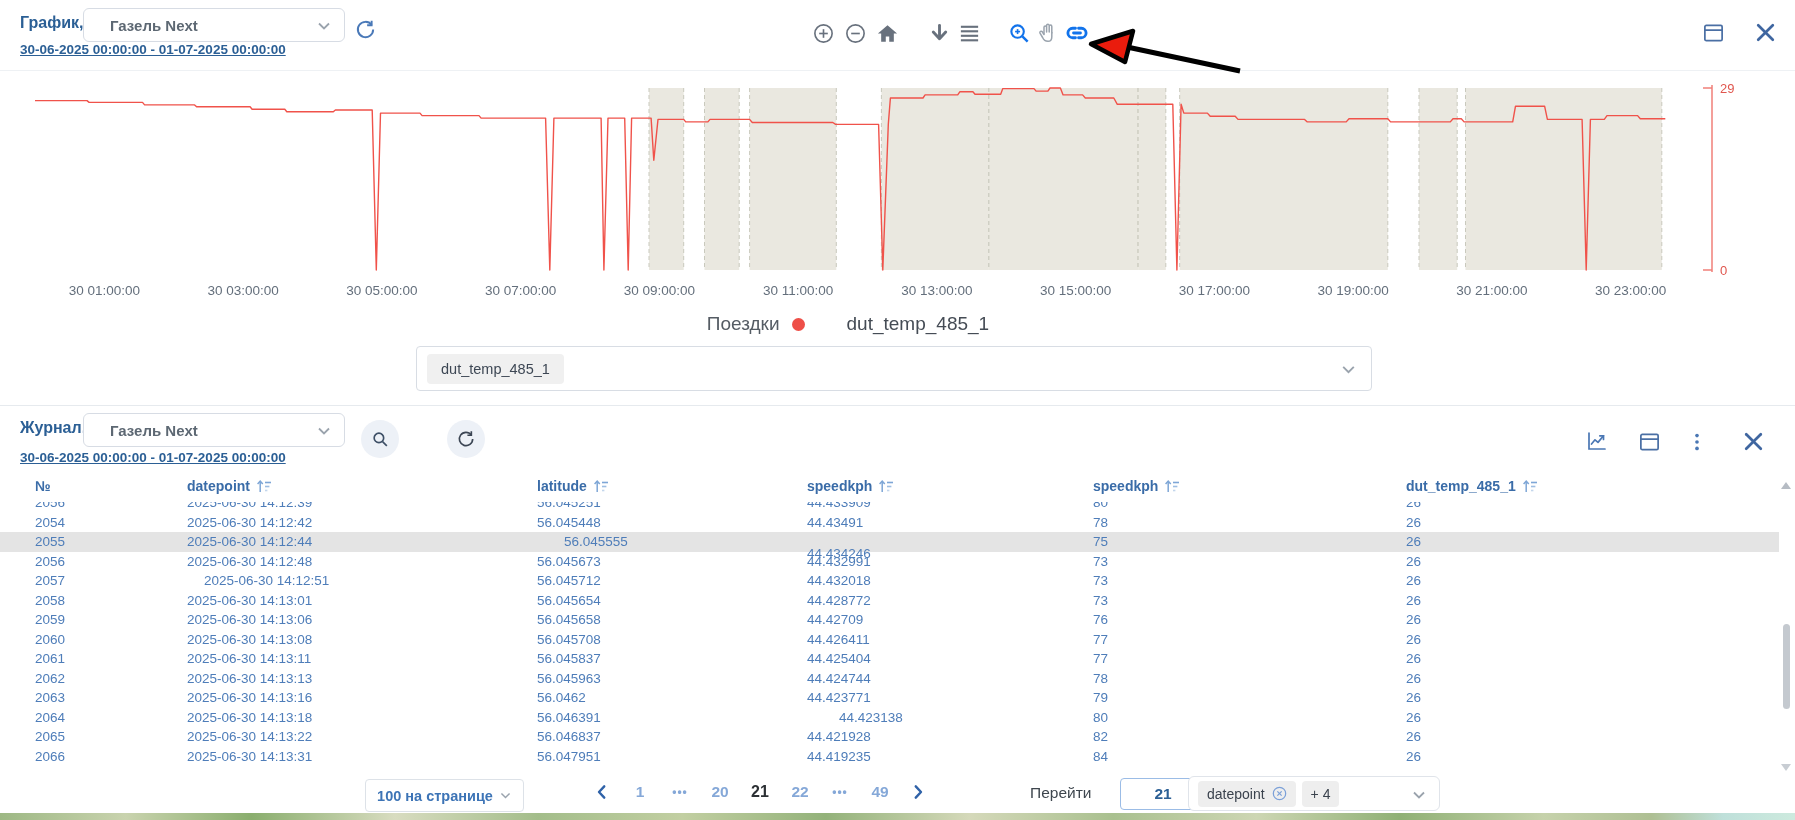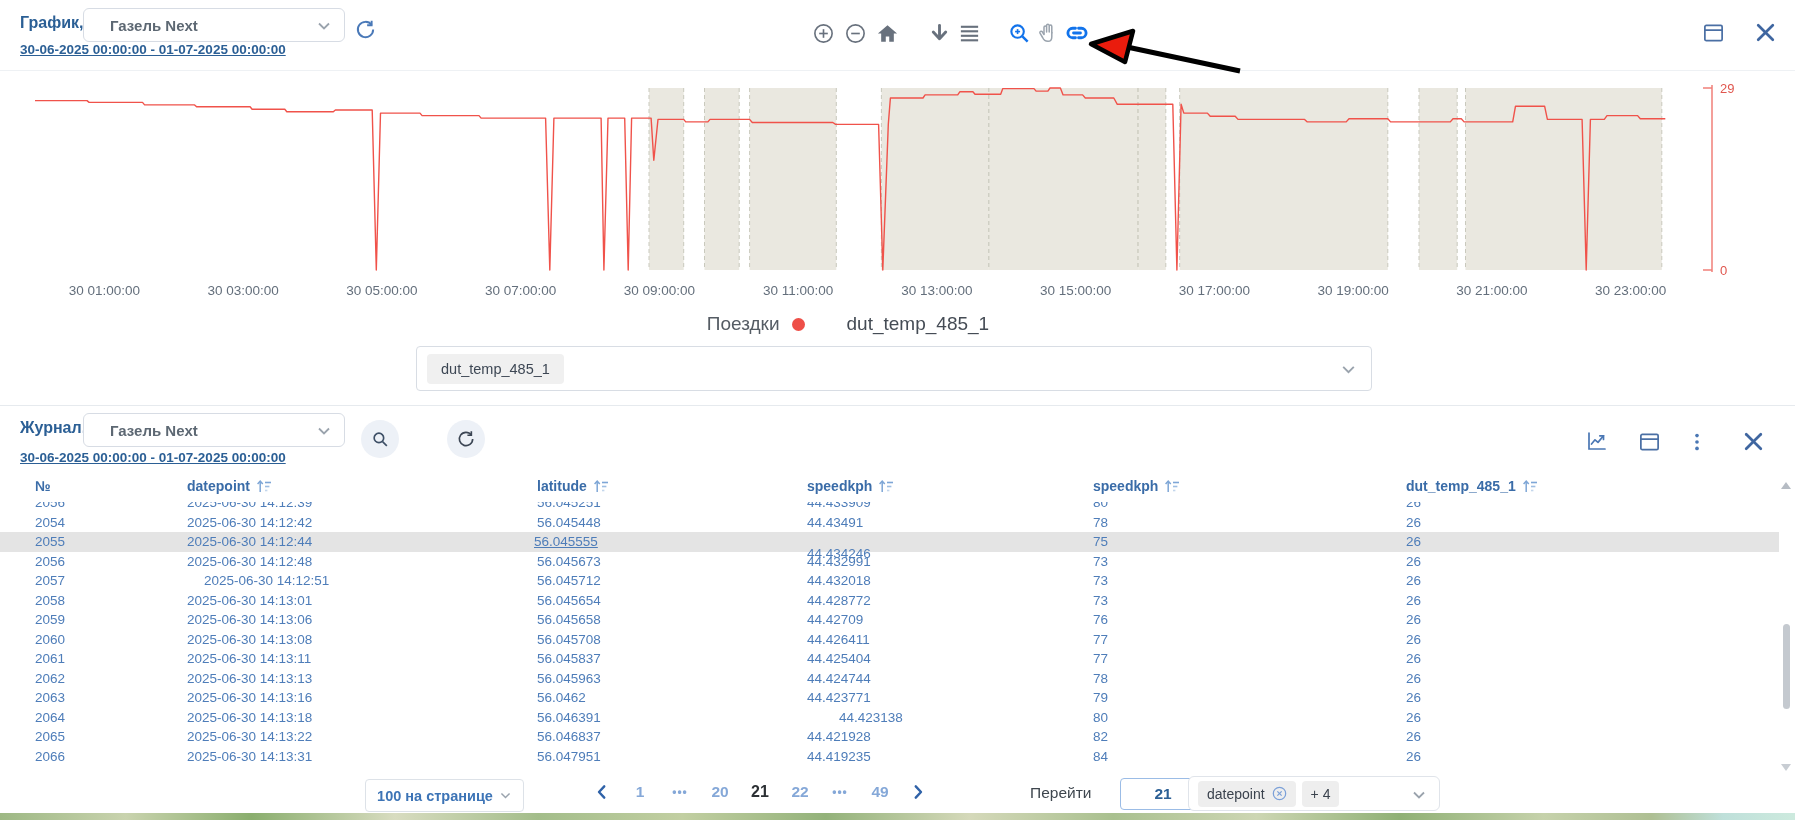--- a/index.html
+++ b/index.html
@@ -343,21 +343,21 @@
         <span class="tcell" style="left: 35px;">2054</span>
         <span class="tcell" style="left: 187px;">2025-06-30 14:12:42</span>
         <span class="tcell" style="left: 537px;">56.045448</span>
         <span class="tcell" style="left: 807px;">44.43491</span>
         <span class="tcell" style="left: 1093px;">78</span>
         <span class="tcell" style="left: 1406px;">26</span>
       </div>
       <div class="trow hl">
         <span class="tcell" style="left: 35px;">2055</span>
         <span class="tcell" style="left: 187px;">2025-06-30 14:12:44</span>
-        <span class="tcell" style="left: 534px; text-decoration: underline;">56.045555</span>
+        <span class="tcell" style="left: 564px;">56.045555</span>
         <span class="tcell" style="left: 807px; margin-top: 12px;">44.434246</span>
         <span class="tcell" style="left: 1093px;">75</span>
         <span class="tcell" style="left: 1406px;">26</span>
       </div>
       <div class="trow">
         <span class="tcell" style="left: 35px;">2056</span>
         <span class="tcell" style="left: 187px;">2025-06-30 14:12:48</span>
         <span class="tcell" style="left: 537px;">56.045673</span>
         <span class="tcell" style="left: 807px;">44.432991</span>
         <span class="tcell" style="left: 1093px;">73</span>

